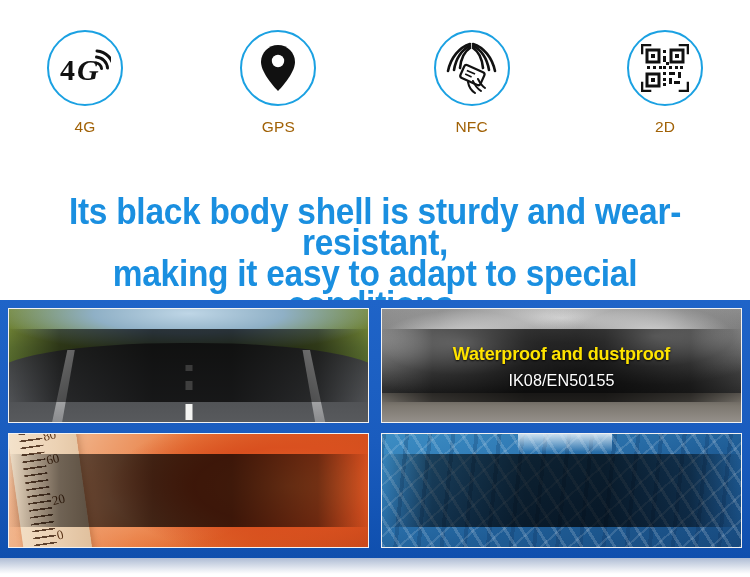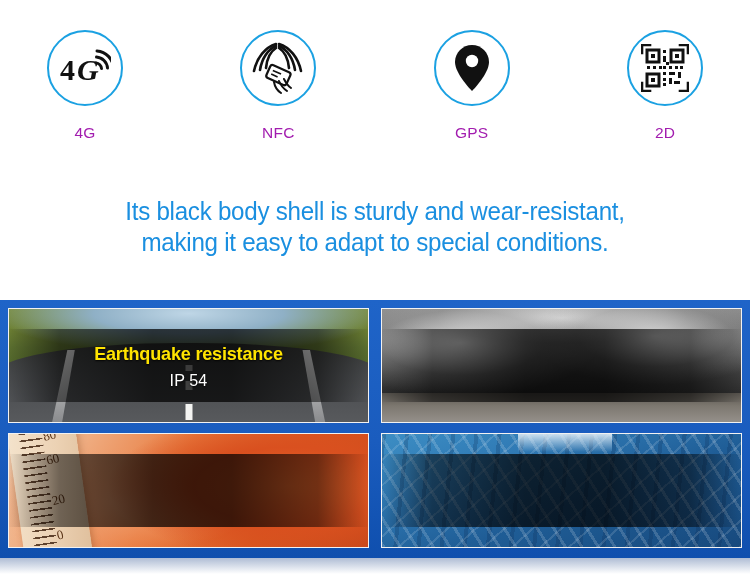--- a/index.html
+++ b/index.html
@@ -45,38 +45,38 @@
     border-radius: 50%;
     border: 2px solid #1ba1e2;
     background: #ffffff;
     display: flex;
     align-items: center;
     justify-content: center;
     box-sizing: border-box;
   }
   .icon-circle svg { display: block; }
   .icon-label {
-    margin-top: 18px;
+    margin-top: 12px;
     font-size: 15.5px;
-    color: #a21caf;
+    color: #a16207;
     letter-spacing: 0.2px;
     font-family: "Liberation Sans", sans-serif;
   }
 
   
   .headline {
     position: absolute;
     top: 196px;
     left: 0;
     width: 750px;
     text-align: center;
     color: #1a8fe0;
     font-family: "Liberation Sans Narrow", "Liberation Sans", sans-serif;
-    font-weight: normal;
-    font-size: 26px;
+    font-weight: bold;
+    font-size: 36px;
     line-height: 31px;
     letter-spacing: -0.3px;
   }
   .headline .ln { display: block; transform: scaleX(0.93); }
 
   
   .frame {
     position: absolute;
     left: 0;
     top: 300px;
@@ -278,50 +278,50 @@
             <path d="M37 16 a6 6 0 0 1 5.5 5.5" stroke-width="3"></path>
             <path d="M37.5 10 a12 12 0 0 1 11 11" stroke-width="3"></path>
             <path d="M38 4 a18 18 0 0 1 16.5 17" stroke-width="3"></path>
           </g>
         </svg>
       </div>
       <div class="icon-label">4G</div>
     </div>
 
 
+
+    <div class="icon-cell">
+      <div class="icon-circle">
+        <svg width="36" height="48" viewBox="0 0 36 48" aria-hidden="true">
+          <path d="M18 1 C8.6 1 1 8.6 1 18 C1 30 18 47 18 47 C18 47 35 30 35 18 C35 8.6 27.4 1 18 1 z" fill="#111"></path>
+          <circle cx="18" cy="17" r="6.2" fill="#fff"></circle>
+        </svg>
+      </div>
+      <div class="icon-label">GPS</div>
+    </div>
 
     <div class="icon-cell">
       <div class="icon-circle">
         <svg width="52" height="52" viewBox="0 0 52 52" aria-hidden="true">
           <g fill="none" stroke="#111" stroke-linecap="round">
             <path d="M24 6 a16 26 0 0 0 -10 20" stroke-width="2.6"></path>
             <path d="M24 4 a23 32 0 0 0 -16 24" stroke-width="2.6"></path>
             <path d="M24 2 a30 38 0 0 0 -22 27" stroke-width="2.6"></path>
             <path d="M27 6 a16 26 0 0 1 10 20" stroke-width="2.6"></path>
             <path d="M27 4 a23 32 0 0 1 16 24" stroke-width="2.6"></path>
             <path d="M27 2 a30 38 0 0 1 22 27" stroke-width="2.6"></path>
           </g>
           <g transform="rotate(24 26 34)">
             <rect x="15" y="26" width="22" height="14" rx="2.5" fill="#fff" stroke="#111" stroke-width="2.2"></rect>
             <path d="M19 31 h9 M19 35 h7" stroke="#111" stroke-width="1.6"></path>
           </g>
           <path d="M22 40 c1 6 4 9 7 11 M27 39 c2 5 5 8 8 10 M32 37 c2 4 4 7 7 9" fill="none" stroke="#111" stroke-width="2" stroke-linecap="round"></path>
         </svg>
       </div>
       <div class="icon-label">NFC</div>
-    </div>
-
-    <div class="icon-cell">
-      <div class="icon-circle">
-        <svg width="36" height="48" viewBox="0 0 36 48" aria-hidden="true">
-          <path d="M18 1 C8.6 1 1 8.6 1 18 C1 30 18 47 18 47 C18 47 35 30 35 18 C35 8.6 27.4 1 18 1 z" fill="#111"></path>
-          <circle cx="18" cy="17" r="6.2" fill="#fff"></circle>
-        </svg>
-      </div>
-      <div class="icon-label">GPS</div>
     </div>
 
     <div class="icon-cell">
       <div class="icon-circle">
         <svg width="48" height="48" viewBox="0 0 48 48" aria-hidden="true">
           <g fill="none" stroke="#111" stroke-width="2.6" stroke-linecap="square">
             <path d="M1 9 V1 H9"></path>
               <path d="M39 1 H47 V9"></path>
             <path d="M47 39 V47 H39"></path>
               <path d="M9 47 H1 V39"></path>
@@ -370,31 +370,31 @@
           <div class="grass-l"></div>
           <div class="grass-r"></div>
           <div class="road-surface"></div>
           <div class="road-edge-l"></div>
           <div class="road-edge-r"></div>
           <div class="road-dash d3"></div>
           <div class="road-dash d2"></div>
           <div class="road-dash d1"></div>
         </div>
         <div class="panel-band"></div>
-        <div class="panel-text">
-          <div class="panel-title">Earthquake resistance</div>
-          <div class="panel-sub">IP 54</div>
-        </div>
       </div>
 
       <div class="panel">
         <div class="panel-bg bg-dust">
           <div class="dust-ground"></div>
         </div>
         <div class="panel-band"></div>
+        <div class="panel-text">
+          <div class="panel-title">Waterproof and dustproof</div>
+          <div class="panel-sub">IK08/EN50155</div>
+        </div>
       </div>
 
       <div class="panel">
         <div class="panel-bg bg-heat">
           <div class="therm">
             <div class="therm-ticks"></div>
             <div class="therm-num tn80">80</div>
             <div class="therm-num tn60">60</div>
             <div class="therm-num tn20">20</div>
             <div class="therm-num tn0">0</div>

